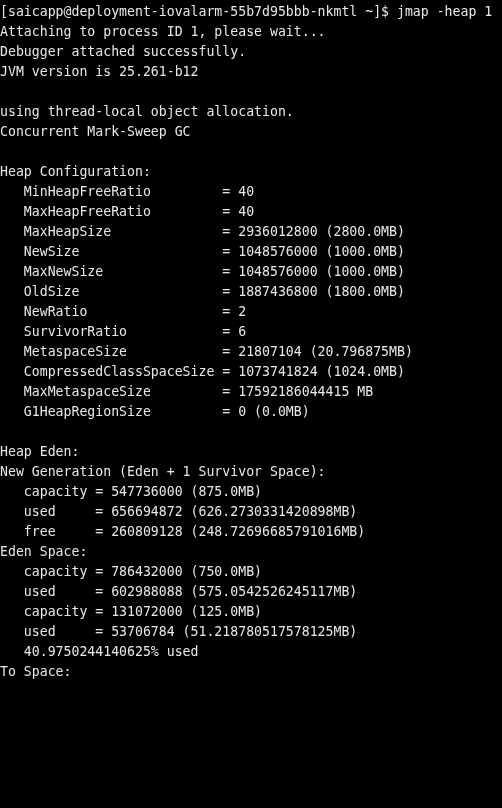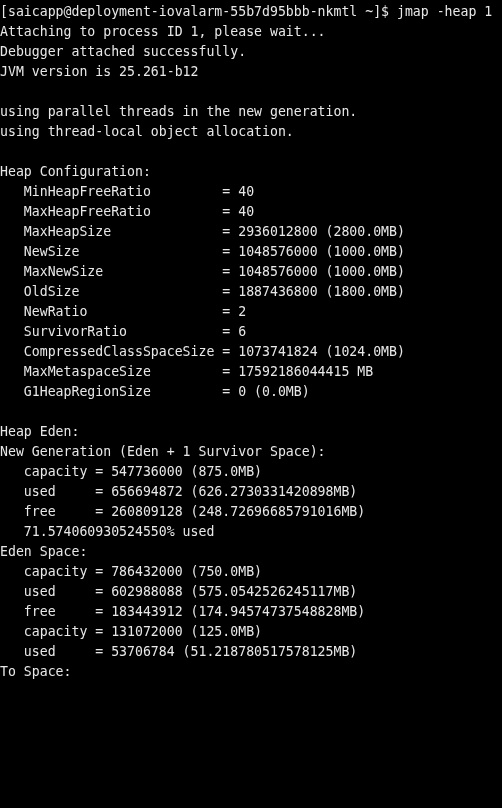--- a/index.html
+++ b/index.html
@@ -78,48 +78,48 @@
 </head>
 <body>
 
 <div id="terminal">
   <div id="lines">
       <div class="line">[saicapp@deployment-iovalarm-55b7d95bbb-nkmtl ~]$ jmap -heap 1</div>
       <div class="line">Attaching to process ID 1, please wait...</div>
       <div class="line">Debugger attached successfully.</div>
       <div class="line">JVM version is 25.261-b12</div>
       <div class="line blank"></div>
-      <div class="line">using parallel threads in the new generation.</div>
       <div class="line">using thread-local object allocation.</div>
+      <div class="line">Concurrent Mark-Sweep GC</div>
       <div class="line blank"></div>
       <div class="line">Heap Configuration:</div>
       <div class="line">   MinHeapFreeRatio         = 40</div>
       <div class="line">   MaxHeapFreeRatio         = 40</div>
       <div class="line">   MaxHeapSize              = 2936012800 (2800.0MB)</div>
       <div class="line">   NewSize                  = 1048576000 (1000.0MB)</div>
       <div class="line">   MaxNewSize               = 1048576000 (1000.0MB)</div>
       <div class="line">   OldSize                  = 1887436800 (1800.0MB)</div>
       <div class="line">   NewRatio                 = 2</div>
       <div class="line">   SurvivorRatio            = 6</div>
+      <div class="line">   MetaspaceSize            = 21807104 (20.796875MB)</div>
       <div class="line">   CompressedClassSpaceSize = 1073741824 (1024.0MB)</div>
       <div class="line">   MaxMetaspaceSize         = 17592186044415 MB</div>
       <div class="line">   G1HeapRegionSize         = 0 (0.0MB)</div>
       <div class="line blank"></div>
       <div class="line">Heap Eden:</div>
       <div class="line">New Generation (Eden + 1 Survivor Space):</div>
       <div class="line">   capacity = 547736000 (875.0MB)</div>
       <div class="line">   used     = 656694872 (626.2730331420898MB)</div>
       <div class="line">   free     = 260809128 (248.72696685791016MB)</div>
-      <div class="line">   71.574060930524550% used</div>
       <div class="line">Eden Space:</div>
       <div class="line">   capacity = 786432000 (750.0MB)</div>
       <div class="line">   used     = 602988088 (575.0542526245117MB)</div>
-      <div class="line">   free     = 183443912 (174.94574737548828MB)</div>
       <div class="line">   capacity = 131072000 (125.0MB)</div>
       <div class="line">   used     = 53706784 (51.218780517578125MB)</div>
+      <div class="line">   40.9750244140625% used</div>
       <div class="line">To Space:</div>
     </div>
 
   <div id="watermark-csdn">CSDN @Java技术债务</div>
 
   <div id="watermark-brand">
     <span>
       <svg class="wechat-logo" width="22" height="18" viewBox="0 0 22 18" aria-hidden="true">
         <ellipse cx="8" cy="7" rx="7.2" ry="6" fill="#f2f2f2"></ellipse>
         <polygon points="4,11.5 3,15.5 7,13" fill="#f2f2f2"></polygon>

